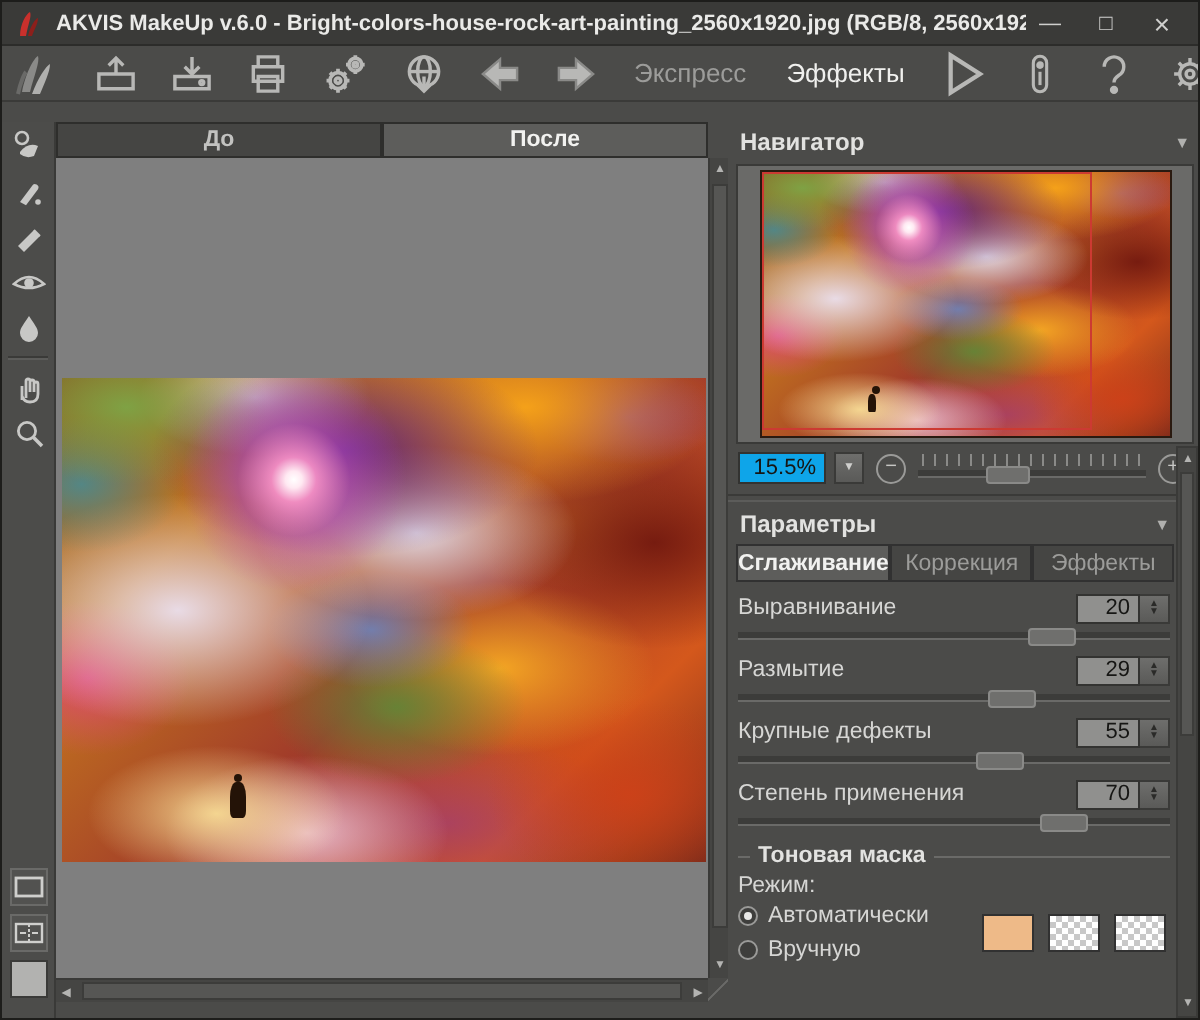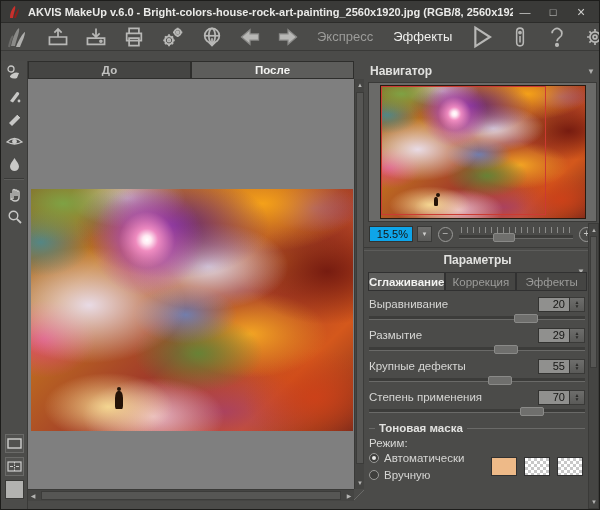--- a/index.html
+++ b/index.html
@@ -343,21 +343,21 @@
       <div class="ruler-slider">
         <div class="ruler-ticks"></div>
         <div class="ruler-track"></div>
         <div class="ruler-handle" style="left: 30%;"></div>
       </div>
       <div class="circle-btn">+</div>
     </div>
 
     <div class="sep"></div>
 
-    <div class="phead" style="padding-right:16px;flex-direction:column;">
+    <div class="phead" style="padding-right:16px;">
       <span>Параметры</span>
       <span class="tri">▼</span>
     </div>
 
     <div class="param-tabs">
       <div class="ptab active">Сглаживание</div>
       <div class="ptab inactive">Коррекция</div>
       <div class="ptab inactive">Эффекты</div>
     </div>
 

